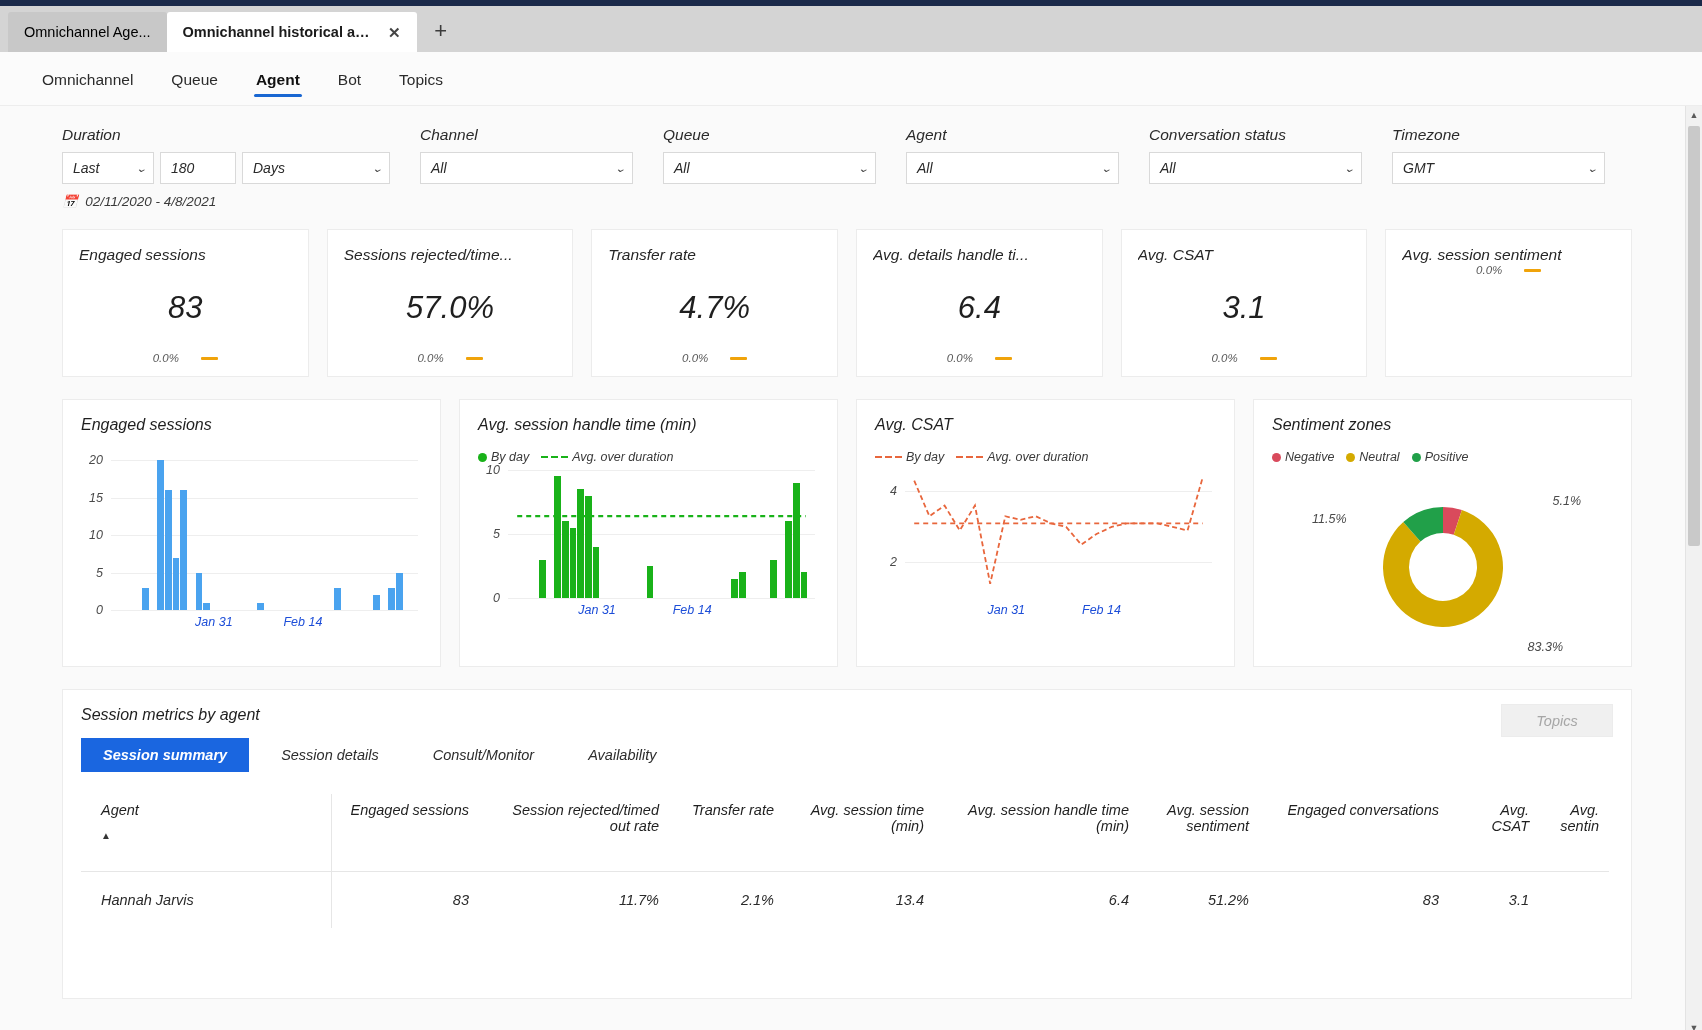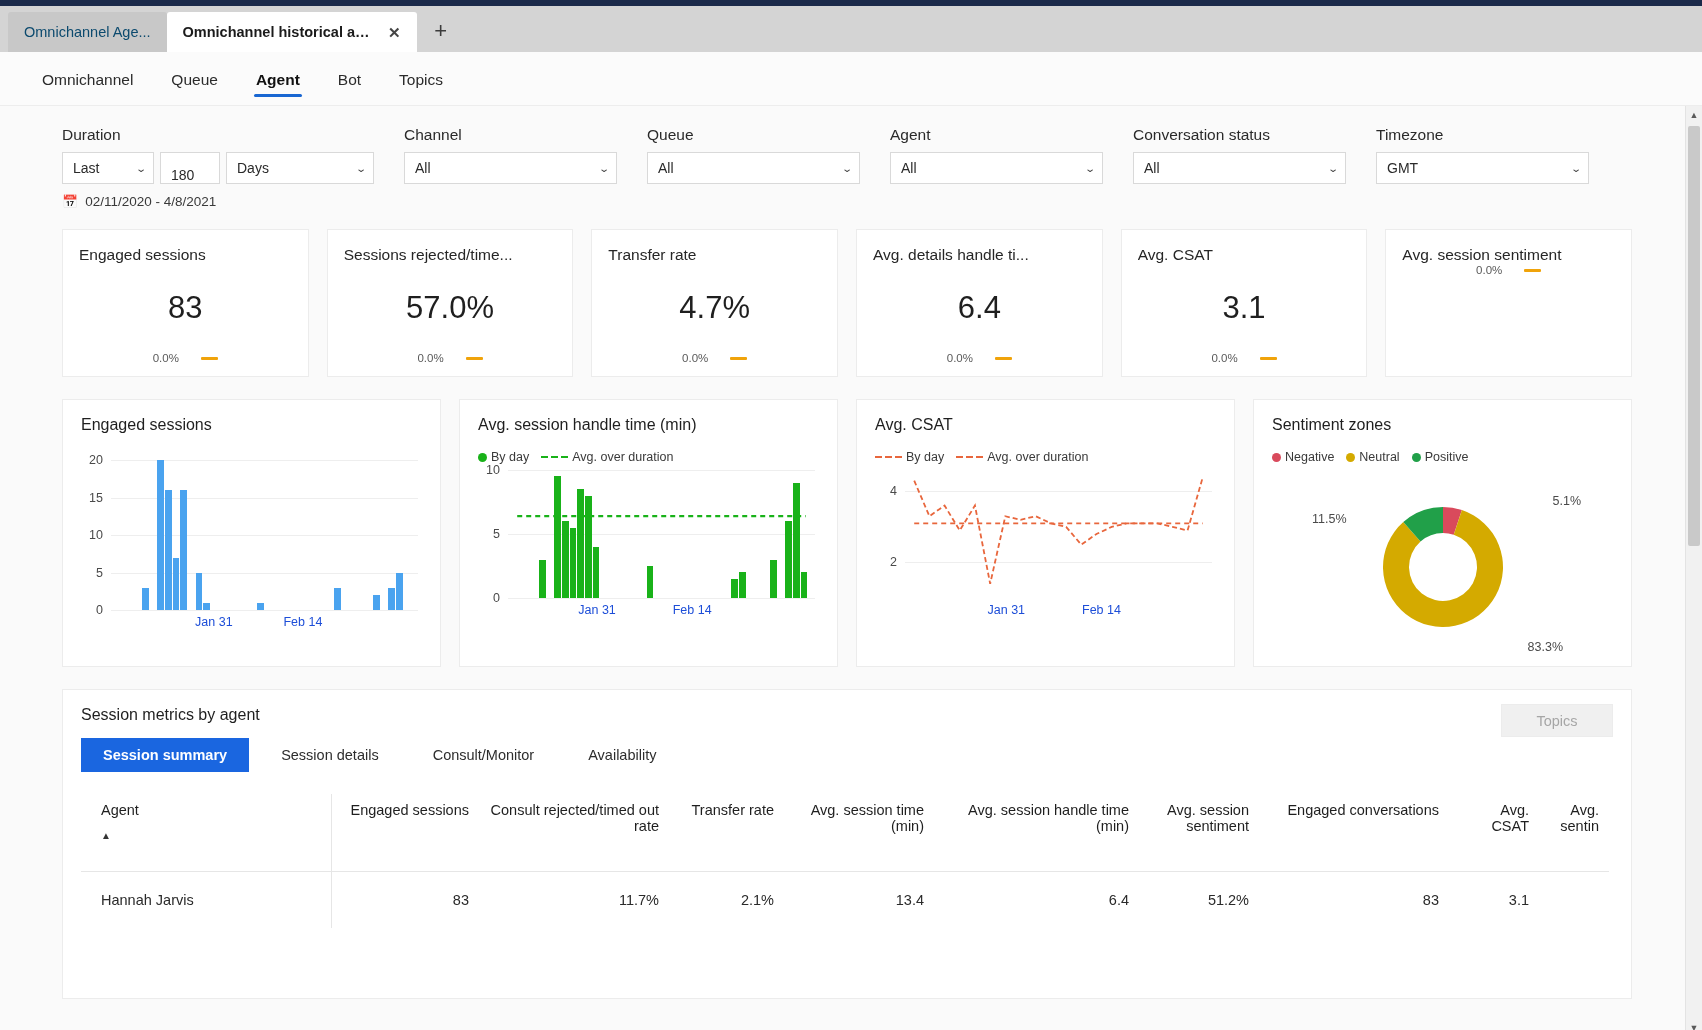--- a/index.html
+++ b/index.html
@@ -29,21 +29,21 @@
     display: flex;
     align-items: center;
     padding: 0 16px;
     font-size: 14.5px;
     color: #3c3c3c;
     max-width: 250px;
     white-space: nowrap;
     border-radius: 3px 3px 0 0;
     cursor: default;
   }
-  .tab.inactive { background: #c8c8c8; color: #0c4a6e; }
+  .tab.inactive { background: #c8c8c8; color: #000000; }
   .tab.active { background: #ffffff; color: #1b1b1b; font-weight: 600; }
   .tab-title { overflow: hidden; text-overflow: ellipsis; }
   .tab-close {
     margin-left: 14px;
     font-size: 15px;
     color: #444;
     line-height: 1;
   }
   .new-tab {
     width: 36px; height: 36px;
@@ -81,21 +81,21 @@
   
   .page {
     position: relative;
     width: 1702px;
     height: 930px;
     background: #fafafa;
     padding: 20px 0 0 0;
     overflow: hidden;
   }
 
-  .content { padding: 0 70px 0 62px; }
+  .content { padding: 0 70px 0 62px; font-style: italic; }
 
   
   .filters {
     display: flex;
     gap: 0;
     align-items: flex-start;
   }
   .filter-group { margin-right: 30px; }
   .filter-label {
     font-size: 15.5px;
@@ -116,21 +116,21 @@
     cursor: pointer;
   }
   .select-box .chev {
     font-size: 10px;
     color: #444;
     margin-left: 10px;
     transform: scaleX(1.4);
   }
   .duration-row { display: flex; gap: 6px; }
   .w-last { width: 92px; }
-  .w-num  { width: 60px; align-items: flex-end; }
+  .w-num  { width: 76px; }
   .w-unit { width: 148px; }
   .w-std  { width: 213px; }
   .daterange {
     display: flex; align-items: center; gap: 7px;
     margin-top: 10px; font-size: 13.5px; color: #3a3a3a;
   }
   .cal-icon { font-size: 13px; color: #555; }
 
   
   .kpi-row { display: flex; gap: 18px; margin-top: 20px; }
@@ -664,21 +664,21 @@
             <col style="width:90px">
             <col style="width:70px">
         </colgroup>
         <thead>
           <tr>
             <th class="agent-col">
               <span>Agent</span>
               <span class="sort-caret">▲</span>
             </th>
             <th>Engaged sessions</th>
-            <th>Consult rejected/timed out rate</th>
+            <th>Session rejected/timed out rate</th>
             <th>Transfer rate</th>
             <th>Avg. session time (min)</th>
             <th>Avg. session handle time (min)</th>
             <th>Avg. session sentiment</th>
             <th>Engaged conversations</th>
             <th>Avg. CSAT</th>
             <th>Avg. sentin</th>
           </tr>
         </thead>
         <tbody>

